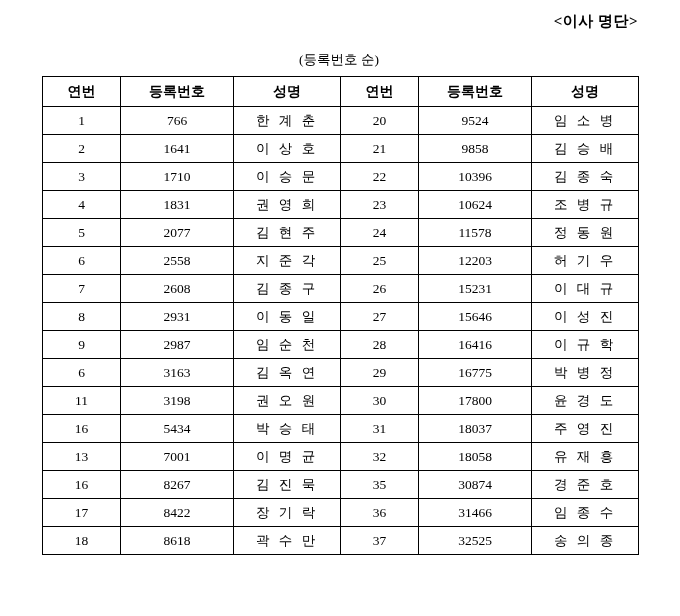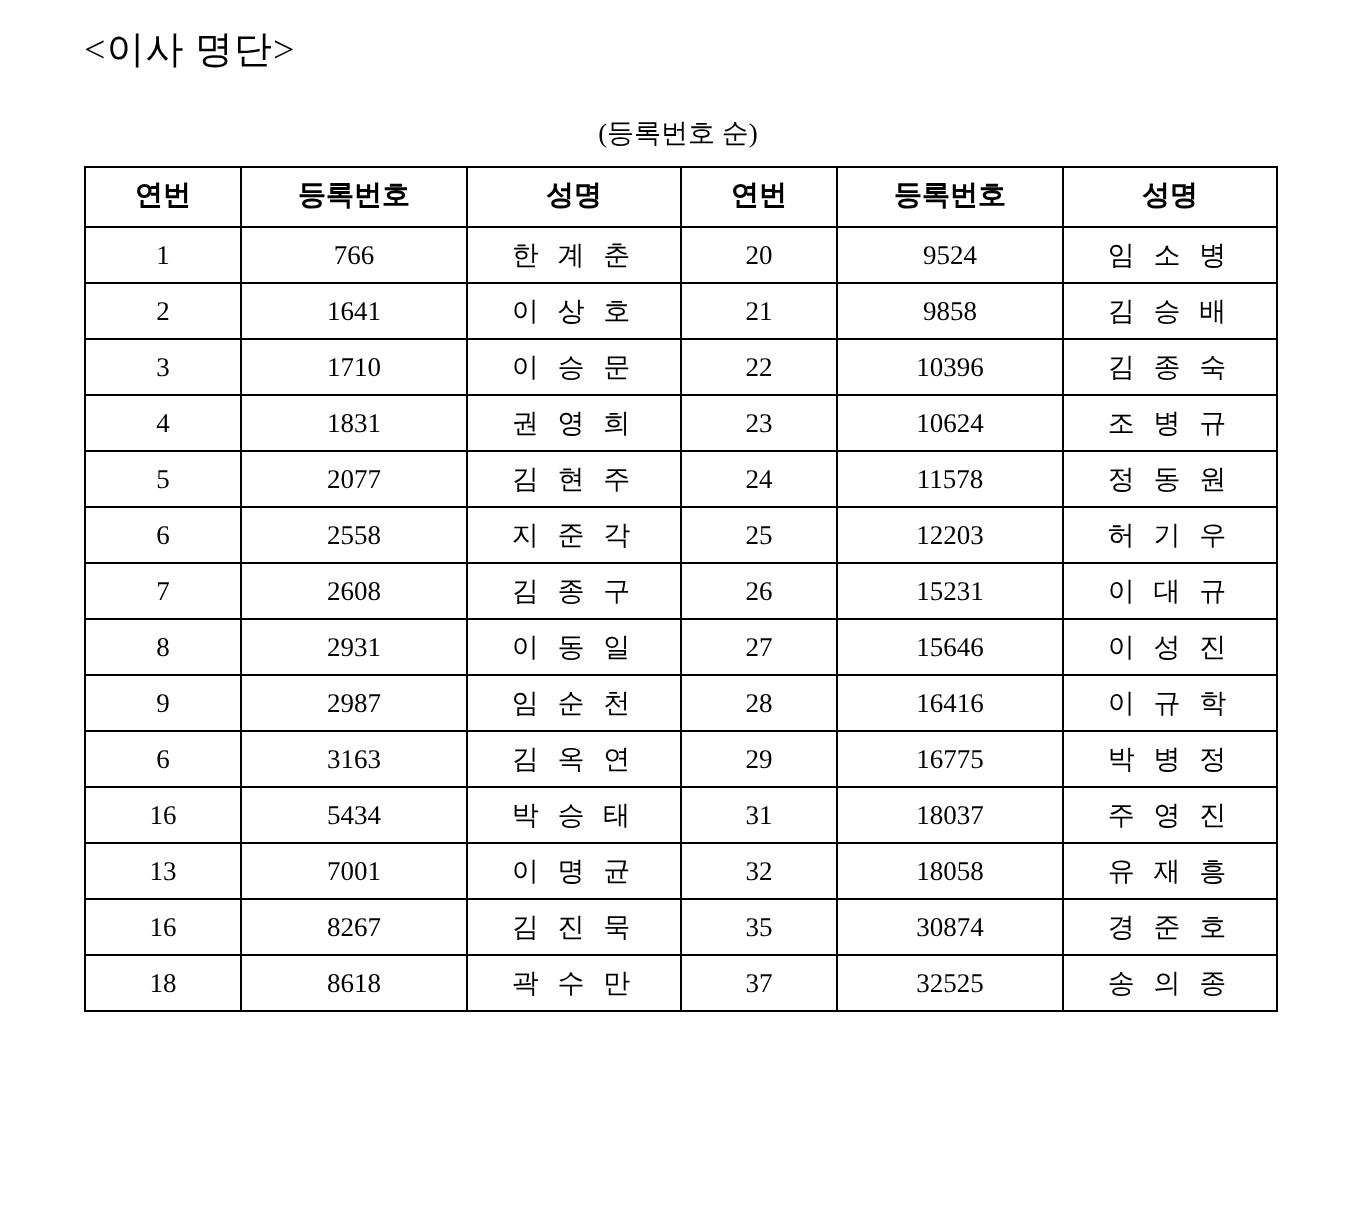--- a/index.html
+++ b/index.html
@@ -15,23 +15,23 @@
     overflow: hidden;
   }
   .page {
     position: relative;
     width: 680px;
     height: 616px;
     box-sizing: border-box;
     padding: 0 42px;
   }
   .doc-title {
-    text-align: left;
-    font-size: 19px;
-    font-weight: normal;
+    text-align: right;
+    font-size: 15px;
+    font-weight: bold;
     letter-spacing: 0.5px;
     margin-top: 12px;
     margin-bottom: 0;
   }
   .subtitle-row {
     text-align: center;
     font-size: 13.5px;
     margin-top: 20px;
     margin-bottom: 7px;
     padding-right: 2px;
@@ -170,20 +170,28 @@
       </tr>
       <tr>
         <td>6</td>
         <td>3163</td>
         <td class="name-cell">김 옥 연</td>
         <td>29</td>
         <td>16775</td>
         <td class="name-cell">박 병 정</td>
       </tr>
       <tr>
+        <td>11</td>
+        <td>3198</td>
+        <td class="name-cell">권 오 원</td>
+        <td>30</td>
+        <td>17800</td>
+        <td class="name-cell">윤 경 도</td>
+      </tr>
+      <tr>
         <td>16</td>
         <td>5434</td>
         <td class="name-cell">박 승 태</td>
         <td>31</td>
         <td>18037</td>
         <td class="name-cell">주 영 진</td>
       </tr>
       <tr>
         <td>13</td>
         <td>7001</td>
@@ -194,20 +202,28 @@
       </tr>
       <tr>
         <td>16</td>
         <td>8267</td>
         <td class="name-cell">김 진 묵</td>
         <td>35</td>
         <td>30874</td>
         <td class="name-cell">경 준 호</td>
       </tr>
       <tr>
+        <td>17</td>
+        <td>8422</td>
+        <td class="name-cell">장 기 락</td>
+        <td>36</td>
+        <td>31466</td>
+        <td class="name-cell">임 종 수</td>
+      </tr>
+      <tr>
         <td>18</td>
         <td>8618</td>
         <td class="name-cell">곽 수 만</td>
         <td>37</td>
         <td>32525</td>
         <td class="name-cell">송 의 종</td>
       </tr>
 
     </tbody>
   </table>

